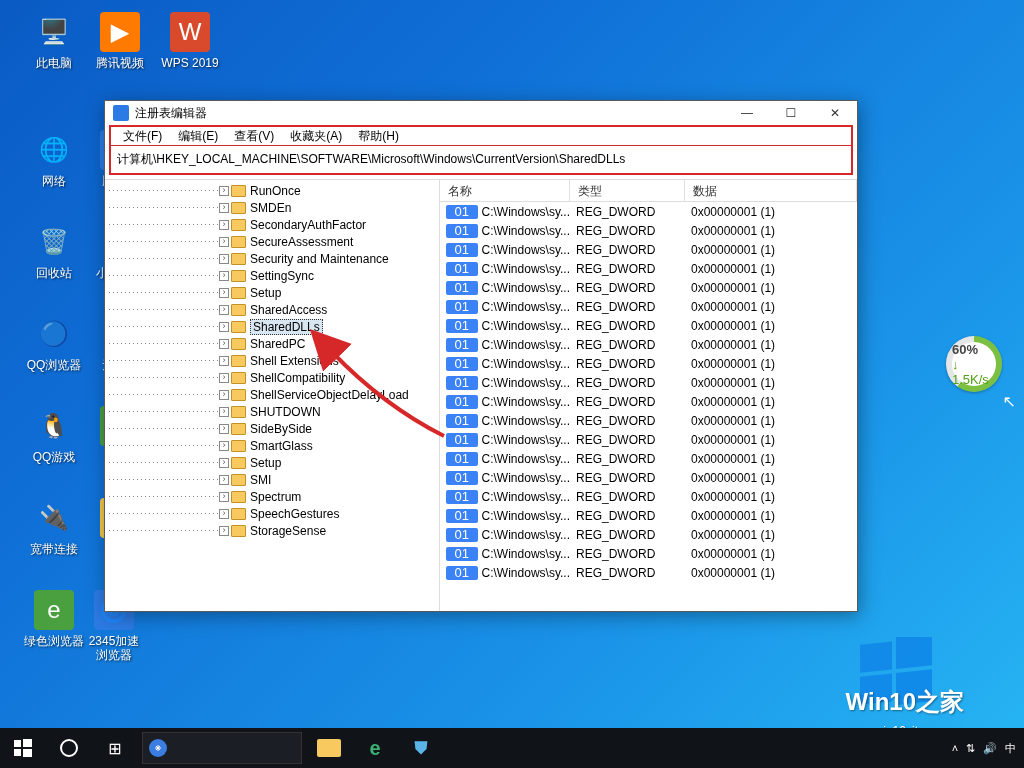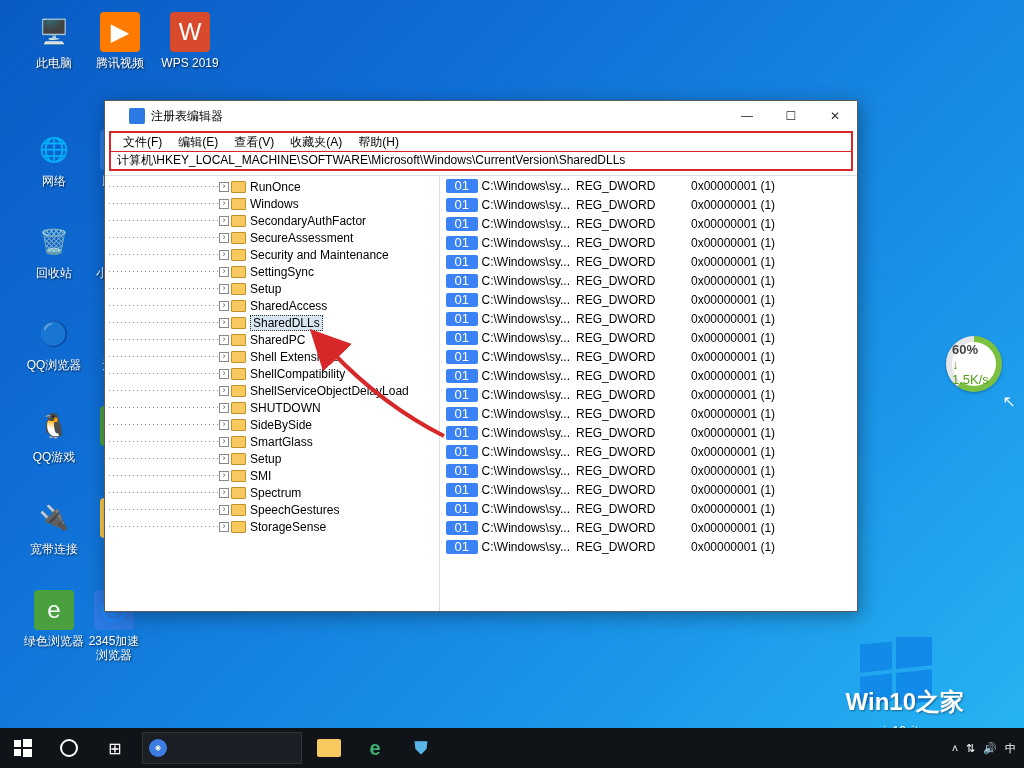--- a/index.html
+++ b/index.html
@@ -1,27 +1,27 @@
 <!DOCTYPE html>
 <html><head>
 <meta charset="utf-8">
 <style>
 * { margin: 0; padding: 0; box-sizing: border-box; font-family: "Microsoft YaHei", "Segoe UI", sans-serif; }
 body { width: 1024px; height: 768px; overflow: hidden; background: linear-gradient(135deg, #0a5bc4 0%, #0f6fd6 30%, #1a94e8 70%, #27b6f4 100%); position: relative; }
 .desktop-icon { position: absolute; width: 60px; text-align: center; color: #fff; font-size: 12px; cursor: pointer; }
 .desktop-icon .ico { width: 40px; height: 40px; margin: 0 auto 4px; border-radius: 4px; display: flex; align-items: center; justify-content: center; font-size: 24px; }
 .desktop-icon .lbl { text-shadow: 1px 1px 2px rgba(0,0,0,.7); line-height: 1.2; }
 .regedit { position: absolute; left: 104px; top: 100px; width: 754px; height: 512px; background: #fff; border: 1px solid #5a5a5a; display: flex; flex-direction: column; box-shadow: 2px 4px 18px rgba(0,0,0,.35); }
-.titlebar { height: 30px; display: flex; align-items: center; padding-left: 24px; background: #fff; }
+.titlebar { height: 24px; display: flex; align-items: center; padding-left: 8px; background: #fff; }
 .titlebar .ticon { width: 16px; height: 16px; background: #2c7be5; margin-right: 6px; border-radius: 2px; }
 .titlebar .ttext { flex: 1; font-size: 12px; color: #000; }
 .titlebar .wbtn { width: 44px; height: 30px; display: flex; align-items: center; justify-content: center; font-size: 12px; color: #333; }
 .menubar { height: 20px; display: flex; align-items: center; padding: 0 6px; background: #fff; font-size: 12px; gap: 4px; border: 2px solid #d62828; border-bottom: none; margin: 0 4px; }
 .menubar span { padding: 12px 6px; cursor: pointer; }
-.addrbar { height: 20px; margin: 0 4px; border: 2px solid #d62828; border-top: 1px solid #d62828; display: flex; align-items: center; padding: 0 6px; font-size: 12px; background: #fff; }
+.addrbar { height: 30px; margin: 0 4px; border: 2px solid #d62828; border-top: 1px solid #d62828; display: flex; align-items: center; padding: 0 6px; font-size: 12px; background: #fff; }
 .panes { flex: 1; display: flex; border-top: 1px solid #ddd; overflow: hidden; margin-top: 4px; }
 .tree { width: 335px; overflow-x: auto; overflow-y: hidden; border-right: 1px solid #ddd; background: #fff; position: relative; font-size: 12px; }
 .tree-inner { padding: 2px 0 2px 4px; min-width: 440px; }
 .tree-row { height: 17px; display: flex; align-items: center; white-space: nowrap; }
 .tree-row .dots { display: inline-block; width: 110px; height: 17px; background-image: repeating-linear-gradient(to right, #888 0 1px, transparent 1px 4px); background-size: 4px 1px; background-repeat: repeat-x; background-position: 0 8px; position: relative; }
 .tree-row .exp { width: 10px; height: 10px; border: 1px solid #888; display: inline-flex; align-items: center; justify-content: center; font-size: 9px; line-height: 1; margin-right: 2px; background: #fff; color: #555; }
 .tree-row .fld { width: 15px; height: 12px; background: #f7c95f; border: 1px solid #c29226; border-radius: 1px; margin-right: 4px; display: inline-block; }
 .tree-row.sel .name { background: #d8e6f2; border: 1px dotted #333; padding: 0 2px; }
 .list { flex: 1; overflow-y: auto; background: #fff; font-size: 12px; }
 .list-hdr { display: flex; height: 22px; border-bottom: 1px solid #ddd; background: #fff; position: sticky; top: 0; }
@@ -163,21 +163,21 @@
           <div class="tree-row">
             <span class="dots"></span>
             <span class="exp">›</span>
             <span class="fld"></span>
             <span class="name">RunOnce</span>
           </div>
           <div class="tree-row">
             <span class="dots"></span>
             <span class="exp">›</span>
             <span class="fld"></span>
-            <span class="name">Windows</span>
+            <span class="name">SMDEn</span>
           </div>
           <div class="tree-row">
             <span class="dots"></span>
             <span class="exp">›</span>
             <span class="fld"></span>
             <span class="name">SecondaryAuthFactor</span>
           </div>
           <div class="tree-row">
             <span class="dots"></span>
             <span class="exp">›</span>
@@ -282,20 +282,25 @@
           </div>
           <div class="tree-row">
             <span class="dots"></span>
             <span class="exp">›</span>
             <span class="fld"></span>
             <span class="name">StorageSense</span>
           </div>
         </div>
     </div>
     <div class="list">
+      <div class="list-hdr">
+        <div class="col" style="width:130px">名称</div>
+        <div class="col" style="width:115px">类型</div>
+        <div class="col" style="flex:1">数据</div>
+      </div>
       <div id="list-body">
           <div class="list-row">
             <div class="c-name">
               <span class="vicon">01</span>
               <span>C:\Windows\sy...</span>
             </div>
             <div class="c-type">REG_DWORD</div>
             <div class="c-data">0x00000001 (1)</div>
           </div>
           <div class="list-row">

